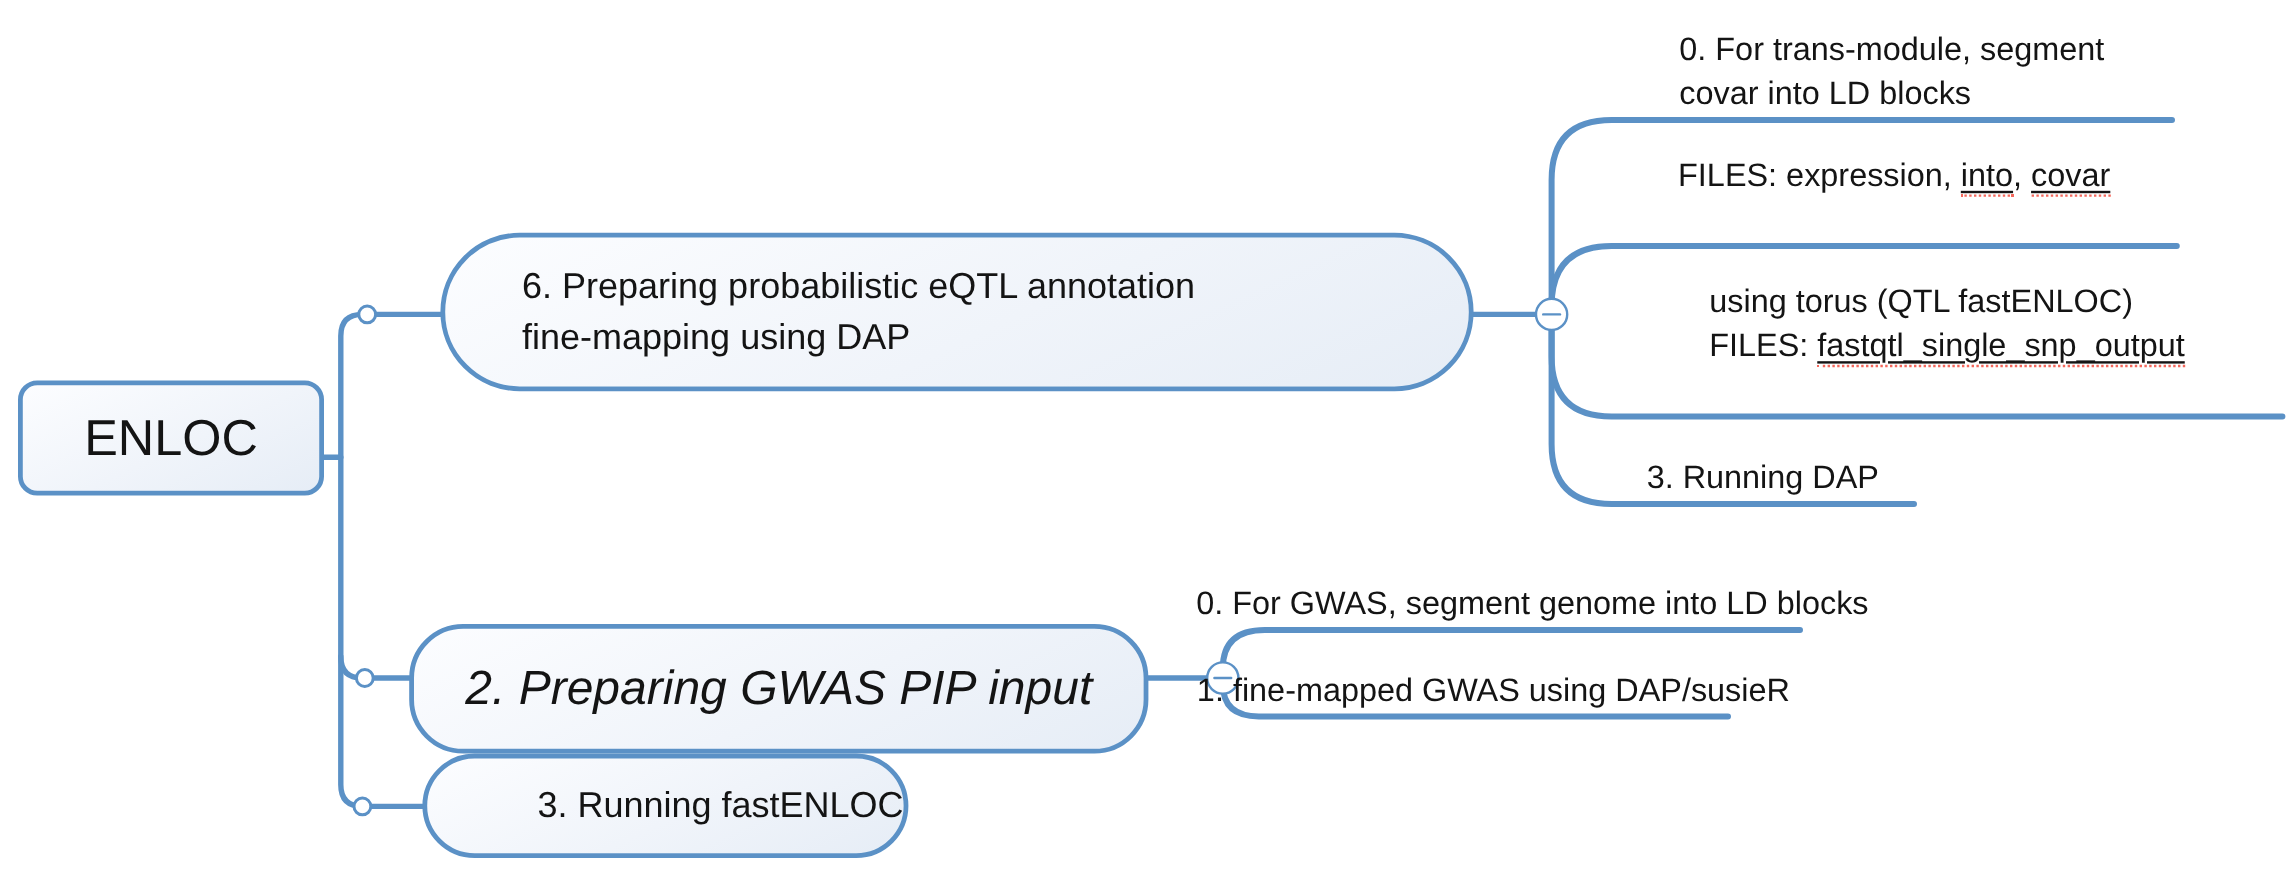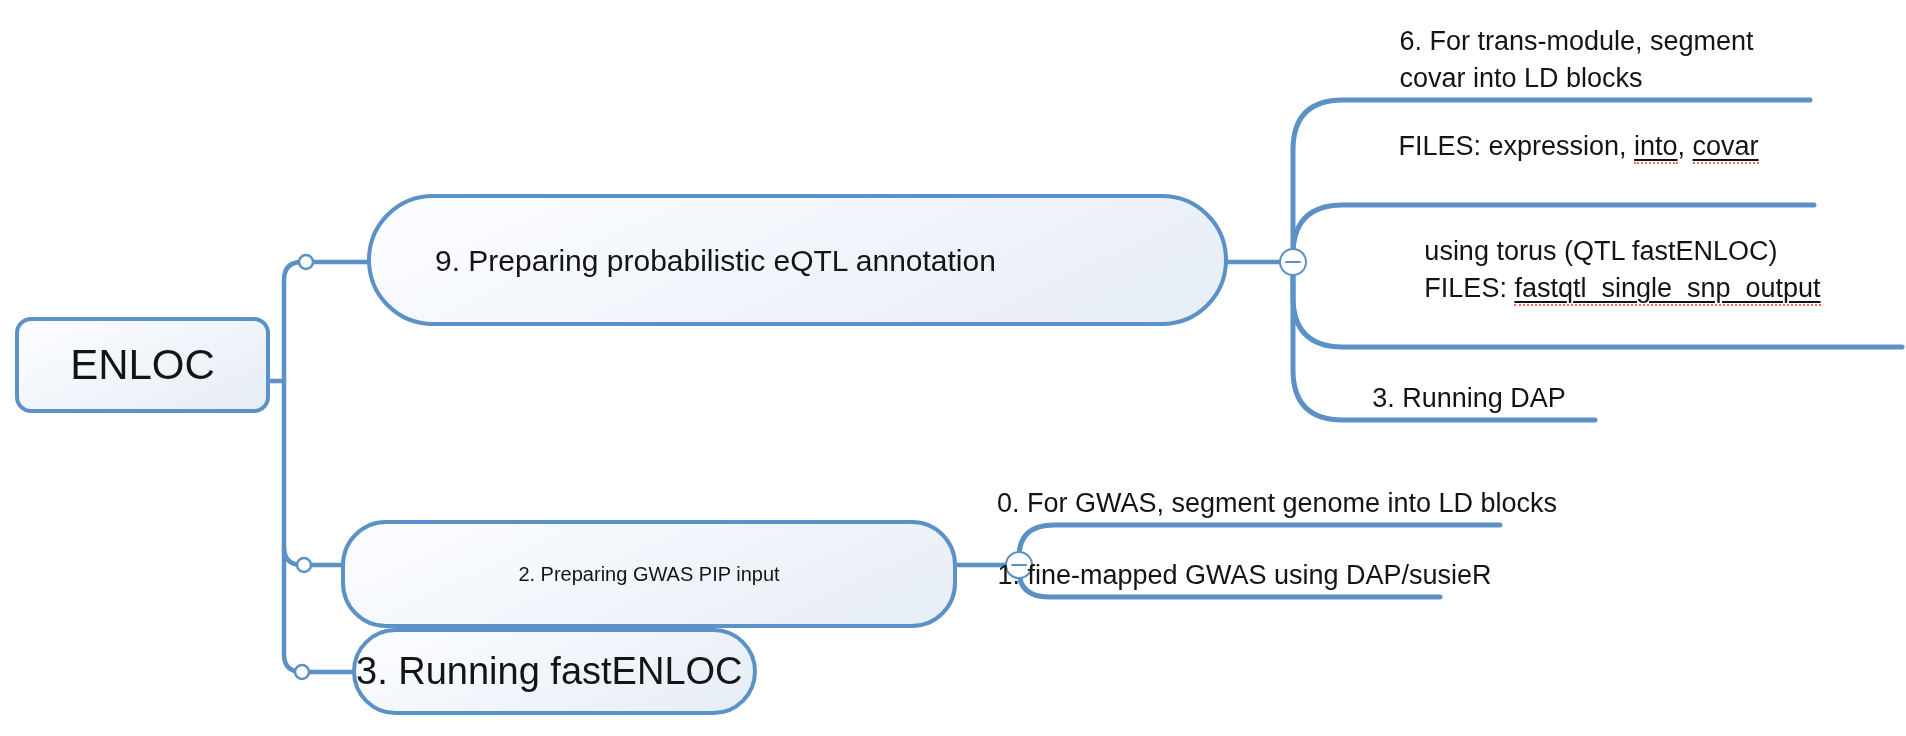--- a/index.html
+++ b/index.html
@@ -43,27 +43,28 @@
     left:367px;top:194px;width:861px;height:132px;
     border-radius:66px;
     padding-left:64px;
     font-size:30px;line-height:43px;
     align-items:flex-start;
   }
   .pill2{
     left:341px;top:520px;width:616px;height:108px;
     border-radius:45px;
     align-items:center;
-    font-size:20px;
+    font-size:40px;
+    font-style:italic;
   }
   .pill3{
     left:352px;top:628px;width:405px;height:87px;
     border-radius:44px;
-    align-items:flex-start;
-    font-size:38px;
+    align-items:flex-end;
+    font-size:30px;
   }
   .subtopic{
     position:absolute;
     display:flex;
     justify-content:center;
     font-size:27px;
     line-height:37px;
     white-space:nowrap;
   }
   .subtopic .inner{text-align:left;}
@@ -106,34 +107,35 @@
     <circle class="collapse" cx="1019" cy="565" r="13"></circle>
     <line class="minus" x1="1012" y1="565" x2="1026" y2="565"></line>
   </g>
 </svg>
 
 <div class="node root-box">
   <span>ENLOC</span>
 </div>
 
 <div class="node pill1">
-  <div>9. Preparing probabilistic eQTL annotation</div>
+  <div>6. Preparing probabilistic eQTL annotation</div>
+  <div>fine-mapping using DAP</div>
 </div>
 
 <div class="node pill2">
   <div>2. Preparing GWAS PIP input</div>
 </div>
 
 <div class="node pill3">
   <div>3. Running fastENLOC</div>
 </div>
 
 <div class="subtopic" style="left:1343px;top:23px;width:467px;">
   <div class="inner">
-    <div><span>6. For trans-module, segment</span></div>
+    <div><span>0. For trans-module, segment</span></div>
     <div><span>covar into LD blocks</span></div>
   </div>
 </div>
 
 <div class="subtopic" style="left:1343px;top:128px;width:471px;">
   <div class="inner">
     <div><span>FILES: expression, </span><span class="miss">into</span><span>, </span><span class="miss">covar</span></div>
   </div>
 </div>
 

